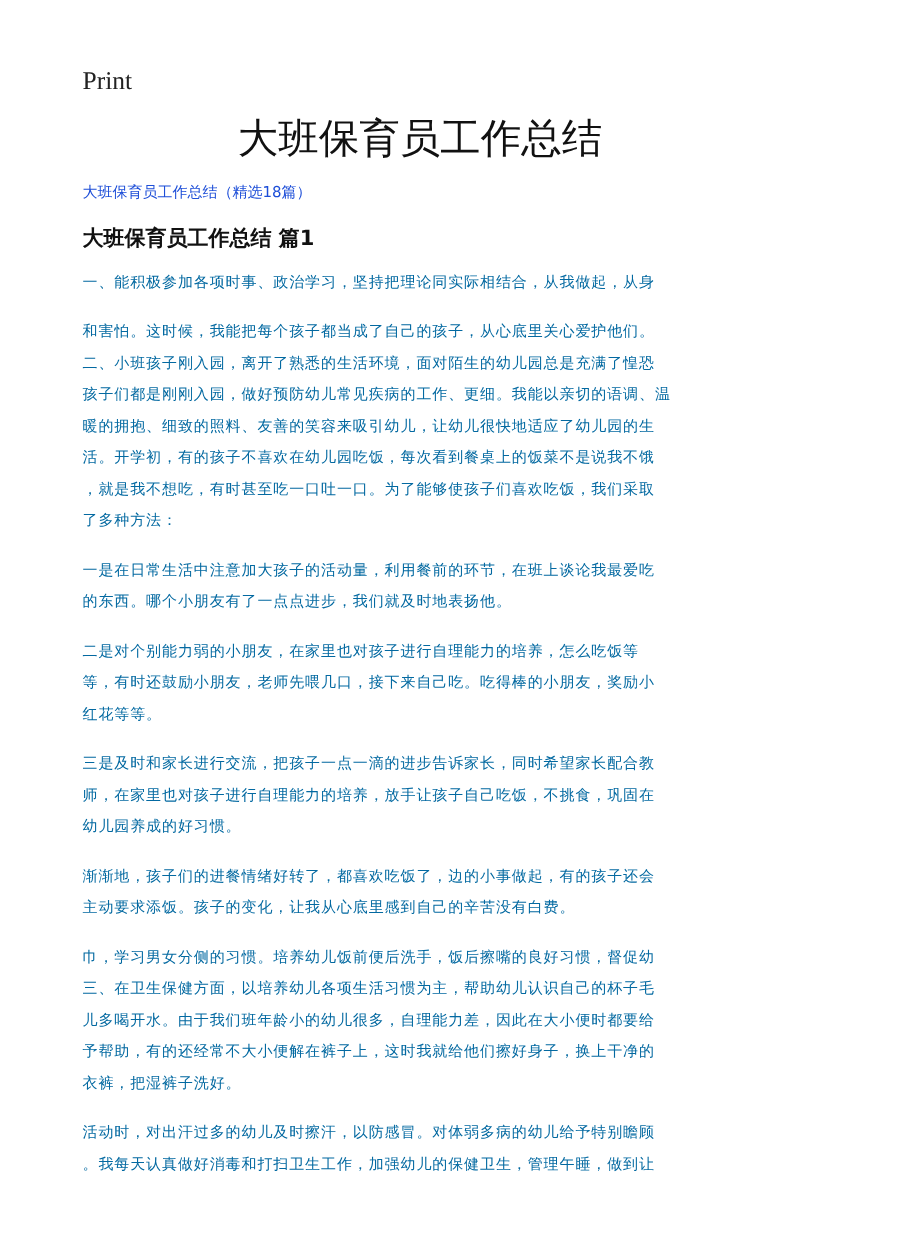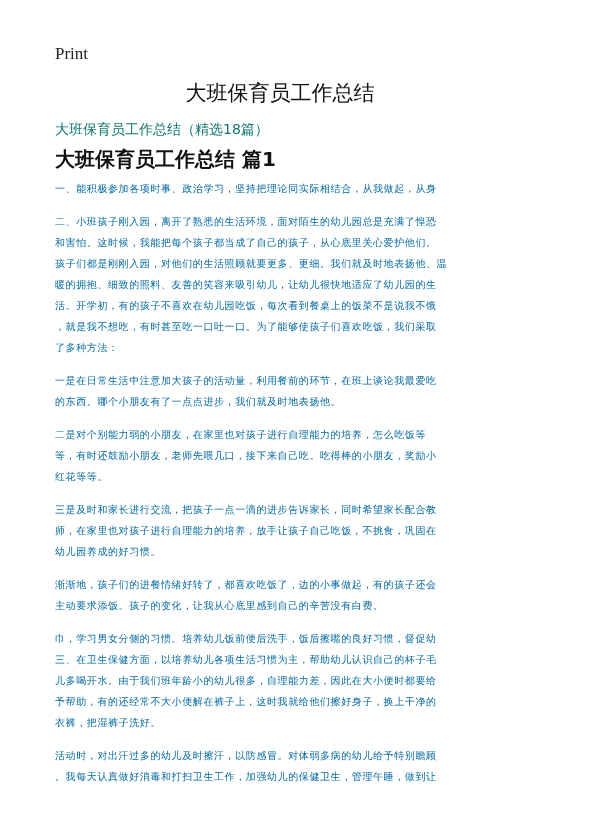--- a/index.html
+++ b/index.html
@@ -29,40 +29,40 @@
       font-size: 17px;
       color: #222;
       line-height: 14px;
     }
     .doc-title {
       position: absolute;
       left: -55px;
       width: 560px;
       top: 80px;
       text-align: center;
-      font-size: 21px;
+      font-size: 27px;
       line-height: 26px;
       color: #111;
       font-weight: normal;
       margin: 0;
     }
     .subtitle {
       position: absolute;
       left: 0;
       top: 120px;
-      font-size: 14px;
+      font-size: 10px;
       line-height: 18px;
-      color: #0f766e;
+      color: #1d4ed8;
       white-space: nowrap;
     }
     .section-heading {
       position: absolute;
       left: 0;
       top: 150px;
-      font-size: 20px;
+      font-size: 14px;
       line-height: 18px;
       font-weight: bold;
       color: #111;
       white-space: nowrap;
       margin: 0;
     }
     .body-text {
       position: absolute;
       left: 0;
       top: 178px;
@@ -87,23 +87,23 @@
 <div class="page">
   <div class="print-label">Print</div>
   <h1 class="doc-title">大班保育员工作总结</h1>
   <div class="subtitle">大班保育员工作总结（精选18篇）</div>
   <h2 class="section-heading">大班保育员工作总结 篇1</h2>
   <div class="body-text" id="body-text">
       <div class="para">
         <span class="line">一、能积极参加各项时事、政治学习，坚持把理论同实际相结合，从我做起，从身</span>
       </div>
       <div class="para">
+        <span class="line">和害怕。这时候，我能把每个孩子都当成了自己的孩子，从心底里关心爱护他们。</span>
         <span class="line">二、小班孩子刚入园，离开了熟悉的生活环境，面对陌生的幼儿园总是充满了惶恐</span>
-        <span class="line">和害怕。这时候，我能把每个孩子都当成了自己的孩子，从心底里关心爱护他们。</span>
-        <span class="line">孩子们都是刚刚入园，对他们的生活照顾就要更多、更细。我们就及时地表扬他、温</span>
+        <span class="line">孩子们都是刚刚入园，做好预防幼儿常见疾病的工作、更细。我能以亲切的语调、温</span>
         <span class="line">暖的拥抱、细致的照料、友善的笑容来吸引幼儿，让幼儿很快地适应了幼儿园的生</span>
         <span class="line">活。开学初，有的孩子不喜欢在幼儿园吃饭，每次看到餐桌上的饭菜不是说我不饿</span>
         <span class="line">，就是我不想吃，有时甚至吃一口吐一口。为了能够使孩子们喜欢吃饭，我们采取</span>
         <span class="line">了多种方法：</span>
       </div>
       <div class="para">
         <span class="line">一是在日常生活中注意加大孩子的活动量，利用餐前的环节，在班上谈论我最爱吃</span>
         <span class="line">的东西。哪个小朋友有了一点点进步，我们就及时地表扬他。</span>
       </div>
       <div class="para">

